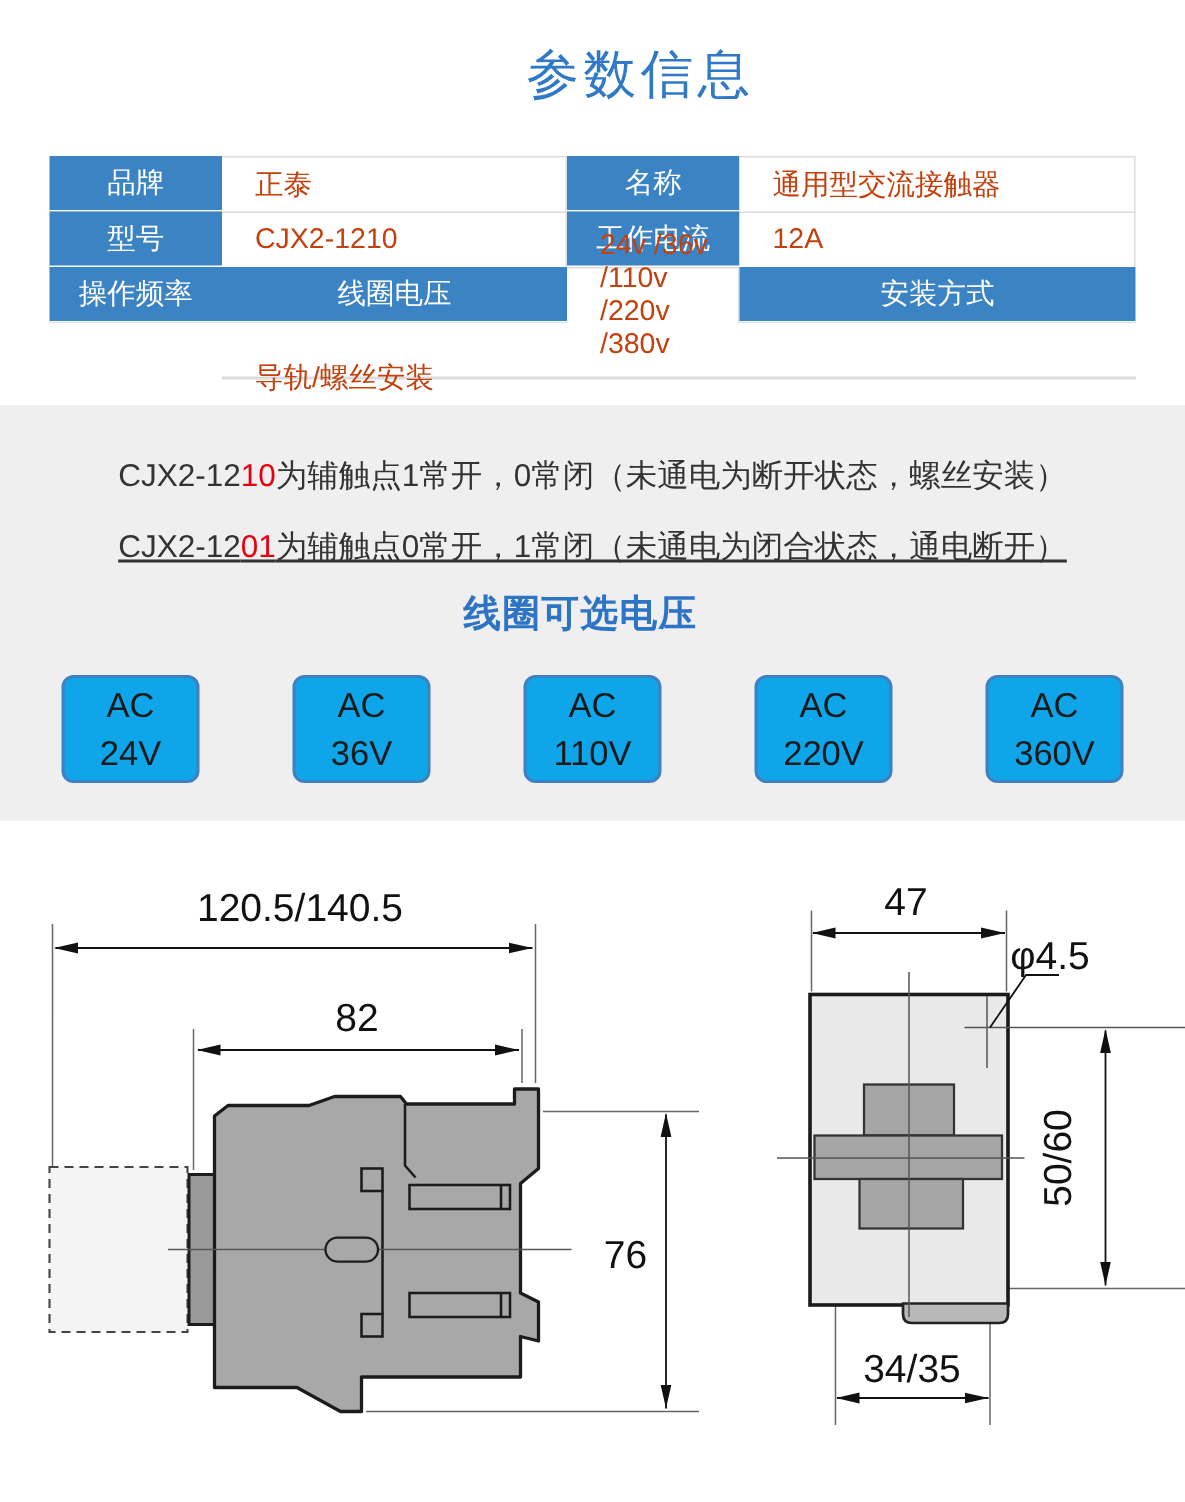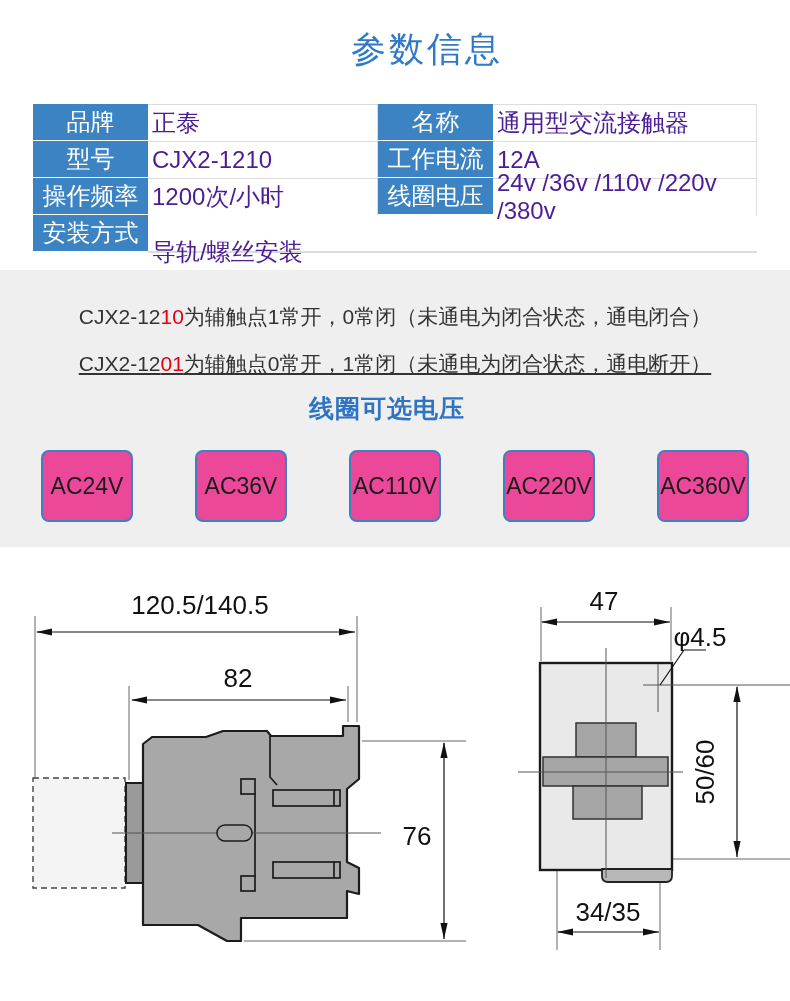--- a/index.html
+++ b/index.html
@@ -17,31 +17,31 @@
     text-align:center;
     font-size:35px; letter-spacing:3px;
     color:#3079c8; font-weight:400;margin-left:32px;
   }
   
   .spec-table {
     position:absolute; top:104px; left:33px; width:724px;
     display:grid;
     grid-template-columns:115px 230px 115px 264px;
     grid-auto-rows:37px;
-    font-size:24px;
+    font-size:19px;
   }
   .cell-label {
     background:#3b83c3; color:#fff;
     display:flex; align-items:center; justify-content:center;
     border-bottom:1px solid #fff;
   }
   .cell-value {
-    background:#fff; color:#4c1d95;
+    background:#fff; color:#c2410c;
     display:flex; align-items:center;
-    padding-left:4px;
+    padding-left:22px;
     border-top:1px solid #dcdcdc;
     border-right:1px solid #dcdcdc;
   }
   .cell-value.last-row { border-bottom:1px solid #dcdcdc; }
   .cell-span3 { grid-column:2 / 5;margin-top:36px; }
   
   .gray-section {
     position:absolute; top:270px; left:0; width:790px; height:277px;
     background:#efefef;
   }
@@ -56,22 +56,22 @@
     position:absolute; top:122px; left:0; width:774px;
     text-align:center; font-size:25px; font-weight:700; color:#2e74c4;
     letter-spacing:1px;
   }
   .voltage-row {
     position:absolute; top:180px; left:0; width:790px;
     display:flex; justify-content:center; gap:62px;
   }
   .voltage-box {
     width:92px; height:72px;
-    background:#ec4899; border:2px solid #3e80c2; border-radius:8px;
-    display:flex; flex-direction:row; align-items:center; justify-content:center;
+    background:#0ea5e9; border:2px solid #3e80c2; border-radius:8px;
+    display:flex; flex-direction:column; align-items:center; justify-content:center;
     font-size:23px; line-height:1.4; color:#1a1a1a;
   }
   
   .drawing { position:absolute; top:560px; }
   .drawing.left  { left:0; }
   .drawing.right { left:490px; }
   svg text { font-family:"Liberation Sans", sans-serif; fill:#111; font-size:26px; }
 </style>
 </head>
 <body>
@@ -84,32 +84,31 @@
   <div class="cell-value">正泰</div>
   <div class="cell-label">名称</div>
   <div class="cell-value">通用型交流接触器</div>
 
   <div class="cell-label">型号</div>
   <div class="cell-value">CJX2-1210</div>
   <div class="cell-label">工作电流</div>
   <div class="cell-value">12A</div>
 
   <div class="cell-label">操作频率</div>
-  <div class="cell-value">1200次/小时</div>
   <div class="cell-label">线圈电压</div>
   <div class="cell-value">24v /36v /110v /220v /380v</div>
 
   <div class="cell-label">安装方式</div>
   <div class="cell-value cell-span3 last-row">导轨/螺丝安装</div>
 </div>
 
 <div class="gray-section">
 
   <div class="note-line note-1">
-    <span>CJX2-12</span><span class="red">10</span><span>为辅触点1常开，0常闭（未通电为闭合状态，通电闭合）</span>
+    <span>CJX2-12</span><span class="red">10</span><span>为辅触点1常开，0常闭（未通电为断开状态，螺丝安装）</span>
   </div>
 
   <div class="note-line note-2">
     <span>CJX2-12</span><span class="red">01</span><span>为辅触点0常开，1常闭（未通电为闭合状态，通电断开）</span>
   </div>
 
   <div class="voltage-heading">线圈可选电压</div>
 
   <div class="voltage-row">
     <div class="voltage-box">

